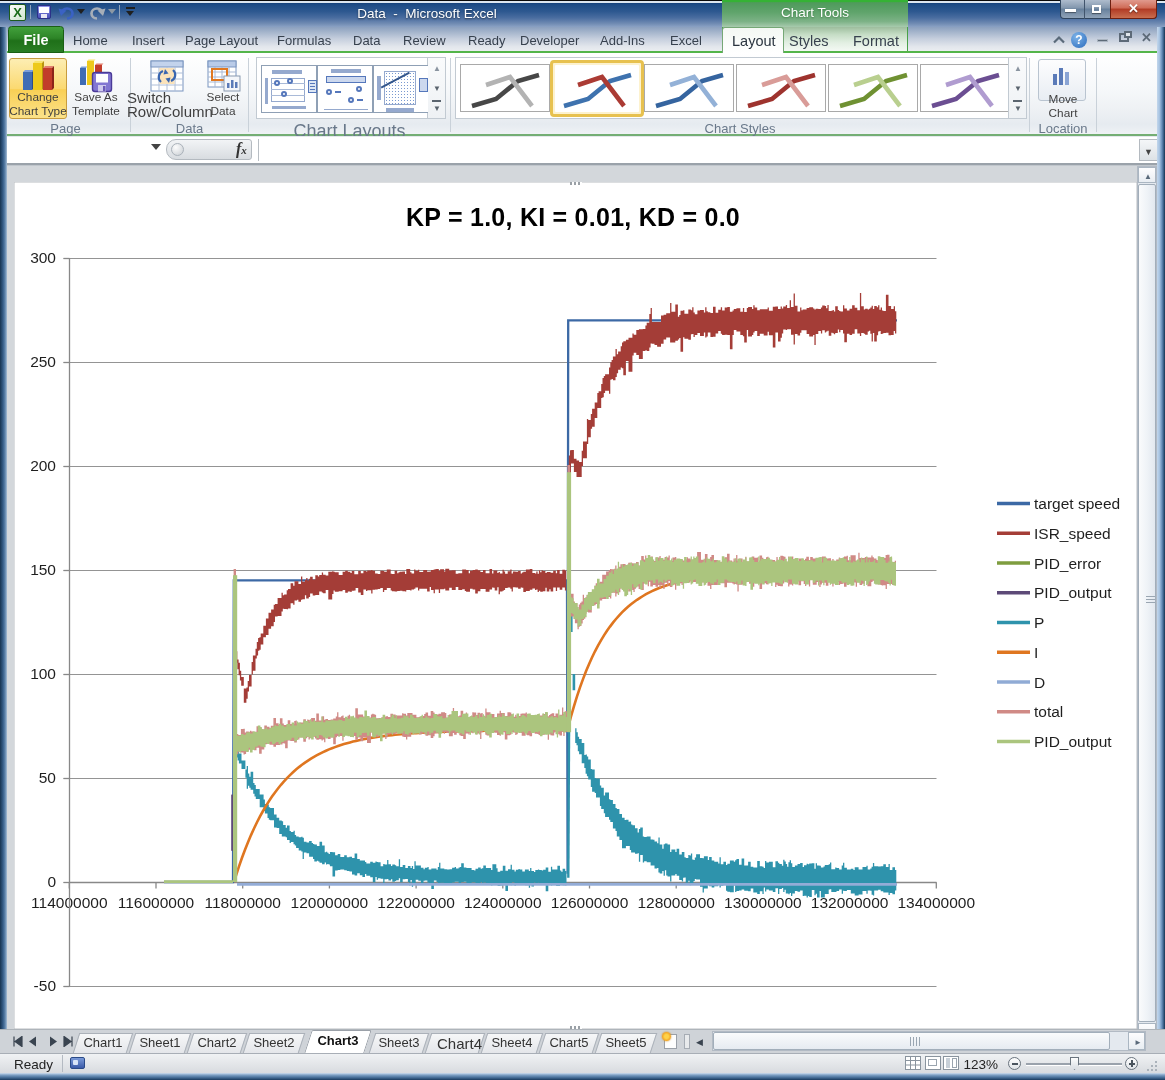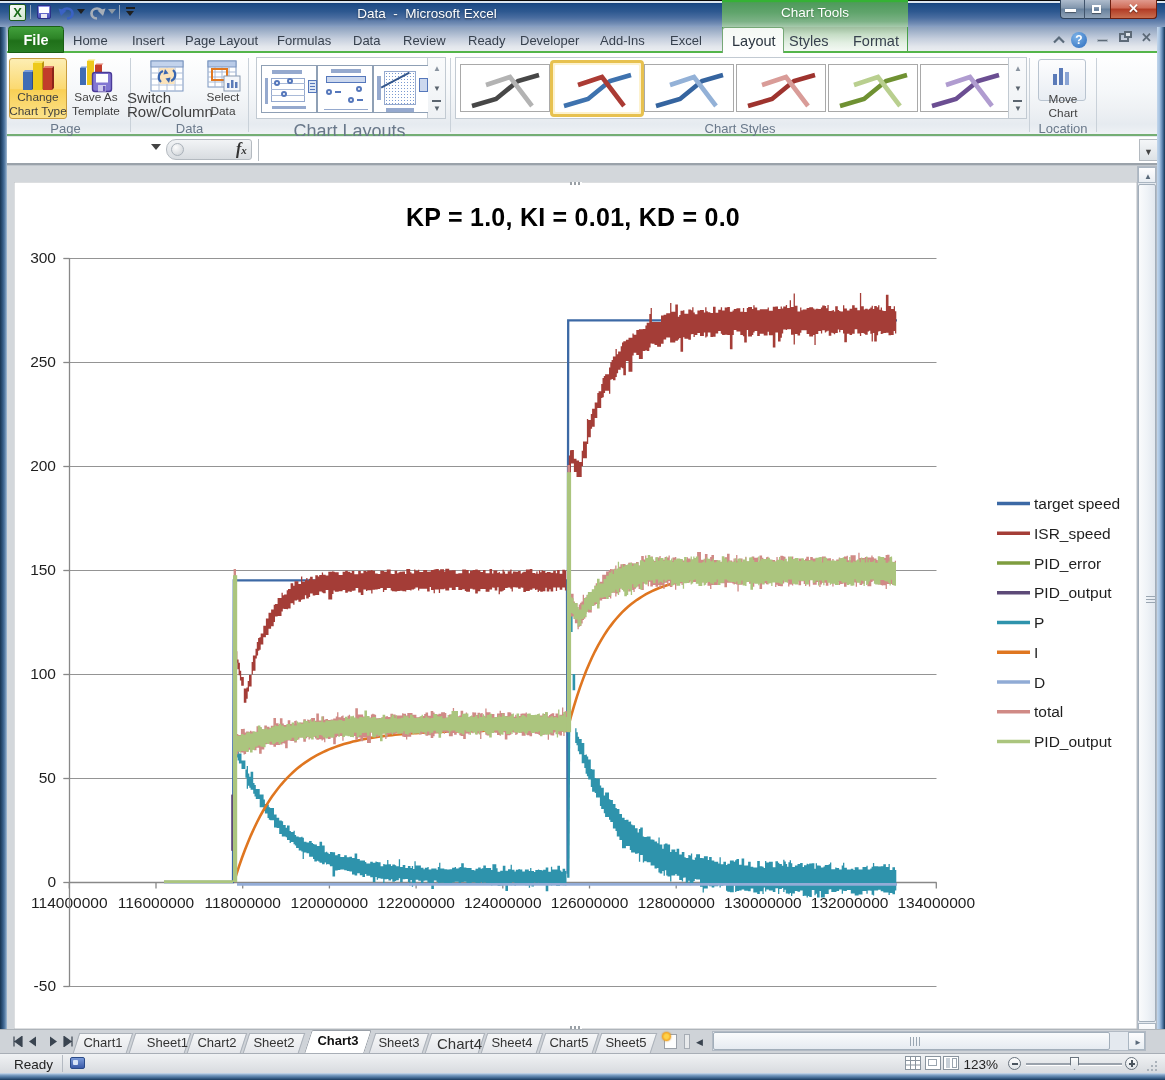--- a/index.html
+++ b/index.html
@@ -358,21 +358,21 @@
 <div class="abs" style="left:0;top:1029px;width:1165px;height:24px;background:#cfd3d8;border-top:1px solid #aeb4ba"></div>
 <svg class="abs" style="left:12px;top:1036px" width="62" height="11" viewBox="0 0 62 11">
 <path d="M2,0.5 V10.5 M10,0.5 L3,5.5 L10,10.5 Z" fill="#3a4450" stroke="#3a4450" stroke-width="1.2"></path>
 <path d="M24,0.5 L17,5.5 L24,10.5 Z" fill="#3a4450"></path>
 <path d="M38,0.5 L45,5.5 L38,10.5 Z" fill="#3a4450"></path>
 <path d="M52,0.5 L59,5.5 L52,10.5 Z M60,0.5 V10.5" fill="#3a4450" stroke="#3a4450" stroke-width="1.2"></path>
 </svg>
 <div class="abs" style="left:76px;top:1033px;width:54px;height:20px;background:linear-gradient(180deg,#f6f7f8,#e4e6ea);border:1px solid #abb1b9;border-bottom:none;transform:skewX(-18deg)"></div>
 <div class="abs" style="left:76px;top:1035px;width:54px;height:16px;text-align:center;font-size:13px;color:#333">Chart1</div>
 <div class="abs" style="left:132px;top:1033px;width:56px;height:20px;background:linear-gradient(180deg,#f6f7f8,#e4e6ea);border:1px solid #abb1b9;border-bottom:none;transform:skewX(-18deg)"></div>
-<div class="abs" style="left:132px;top:1035px;width:56px;height:16px;text-align:right;font-size:13px;color:#333">Sheet1</div>
+<div class="abs" style="left:132px;top:1035px;width:56px;height:16px;text-align:center;font-size:13px;color:#333">Sheet1</div>
 <div class="abs" style="left:190px;top:1033px;width:54px;height:20px;background:linear-gradient(180deg,#f6f7f8,#e4e6ea);border:1px solid #abb1b9;border-bottom:none;transform:skewX(-18deg)"></div>
 <div class="abs" style="left:190px;top:1035px;width:54px;height:16px;text-align:center;font-size:13px;color:#333">Chart2</div>
 <div class="abs" style="left:246px;top:1033px;width:56px;height:20px;background:linear-gradient(180deg,#f6f7f8,#e4e6ea);border:1px solid #abb1b9;border-bottom:none;transform:skewX(-18deg)"></div>
 <div class="abs" style="left:246px;top:1035px;width:56px;height:16px;text-align:center;font-size:13px;color:#333">Sheet2</div>
 <div class="abs" style="left:308px;top:1030px;width:60px;height:23px;background:#fff;border:1px solid #9aa0a8;border-bottom:none;transform:skewX(-18deg);border-radius:2px 2px 0 0"></div>
 <div class="abs" style="left:308px;top:1033px;width:60px;height:18px;text-align:center;font-size:13px;font-weight:bold;color:#111">Chart3</div>
 <div class="abs" style="left:372px;top:1033px;width:54px;height:20px;background:linear-gradient(180deg,#f6f7f8,#e4e6ea);border:1px solid #abb1b9;border-bottom:none;transform:skewX(-18deg)"></div>
 <div class="abs" style="left:372px;top:1035px;width:54px;height:16px;text-align:center;font-size:13px;color:#333">Sheet3</div>
 <div class="abs" style="left:428px;top:1033px;width:54px;height:20px;background:linear-gradient(180deg,#f6f7f8,#e4e6ea);border:1px solid #abb1b9;border-bottom:none;transform:skewX(-18deg)"></div>
 <div class="abs" style="left:428px;top:1035px;width:54px;height:16px;text-align:right;font-size:15px;color:#333">Chart4</div>

